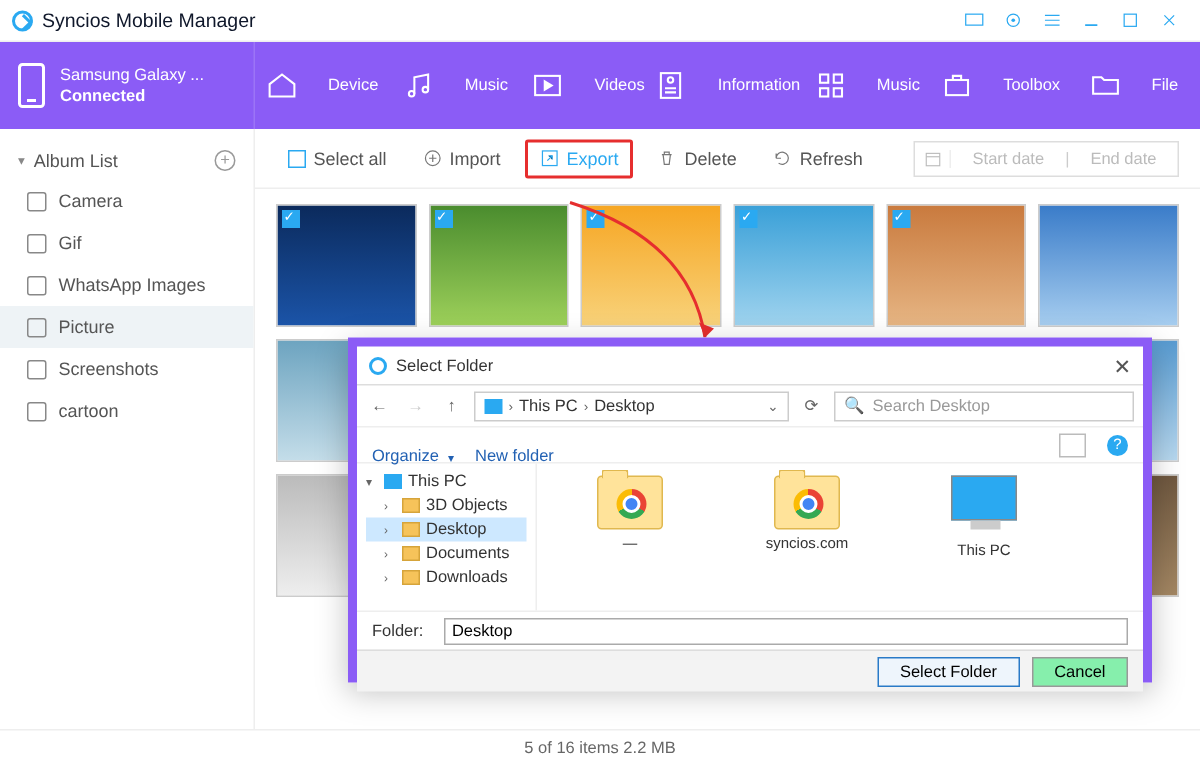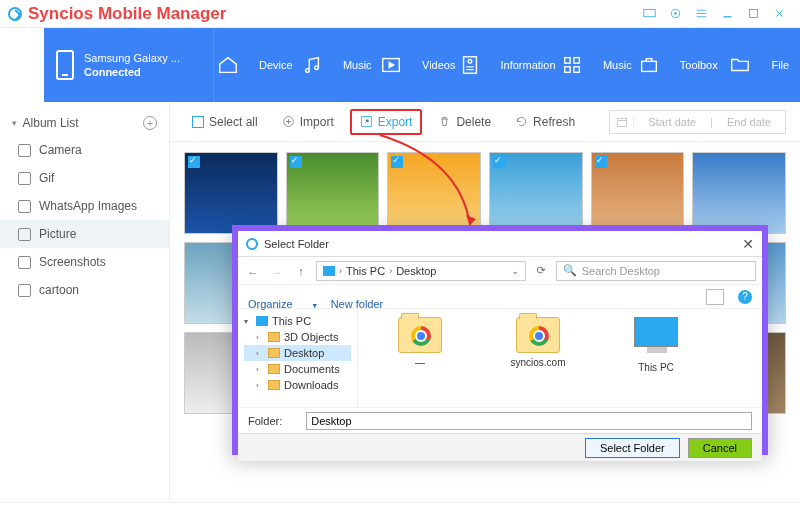--- a/index.html
+++ b/index.html
@@ -1,26 +1,26 @@
 <!DOCTYPE html>
 <html><head>
 <meta charset="utf-8">
 <style>
 * { box-sizing: border-box; margin: 0; padding: 0; font-family: "Segoe UI", Arial, sans-serif; }
 body { width: 800px; height: 510px; background: #fff; position: relative; overflow: hidden; }
 
 .titlebar { height: 28px; display: flex; align-items: center; padding: 0 8px; border-bottom: 1px solid #eee; }
 .titlebar .logo { width: 14px; height: 14px; border: 2px solid #2aa9f1; border-radius: 50%; margin-right: 6px; position: relative; }
 .titlebar .logo::after { content:""; position:absolute; width:6px;height:6px;border:2px solid #2aa9f1; border-left:none; border-bottom:none; transform:rotate(45deg); top:2px; left:2px;}
-.titlebar .title { color:#ef4444; font-size:17px; font-weight:700;}
+.titlebar .title { color:#0f172a; font-size:13px; font-weight:400;}
 .titlebar .spacer { flex:1; }
 .titlebar .winbtn { width:26px; height:20px; display:flex; align-items:center; justify-content:center; color:#2aa9f1; font-size:12px; cursor:pointer;}
 .winbtn svg { width:13px; height:13px; }
 
-.navbar { height: 74px; background:#3b82f6; display:flex; color:#fff;margin-left:44px; }
+.navbar { height: 58px; background:#8b5cf6; display:flex; color:#fff; }
 .device { width:170px; display:flex; align-items:center; padding:0 12px; gap:10px; border-right:1px solid rgba(255,255,255,.15);}
 .device .phone{width:18px;height:30px;border:2px solid #fff;border-radius:3px;position:relative;}
 .device .phone::after{content:"";position:absolute;width:6px;height:2px;background:#fff;bottom:2px;left:4px;}
 .device .txt{font-size:11px; line-height:1.3;}
 .device .txt .name{font-weight:400;}
 .device .txt .status{font-weight:600;}
 .navitems{flex:1;display:flex;}
 .navitem{flex:1; display:flex; flex-direction:row; align-items:center; justify-content:center; gap:20px; font-size:11px; cursor:pointer; position:relative;}
 .navitem.active{background:#1b9ae6;}
 .navitem svg{width:22px;height:22px;stroke:#fff;fill:none;stroke-width:1.5;}
@@ -76,44 +76,44 @@
 .dlg-title .ic{width:12px;height:12px;border:2px solid #2aa9f1;border-radius:50%;margin-right:6px;}
 .dlg-title .x{margin-left:auto;cursor:pointer;font-size:14px;color:#555;}
 .dlg-nav{height:28px;display:flex;align-items:center;padding:0 6px;gap:6px;border-bottom:1px solid #eee;}
 .dlg-nav .nbtn{width:18px;height:18px;display:flex;align-items:center;justify-content:center;color:#666;cursor:pointer;}
 .dlg-nav .crumb{display:flex;align-items:center;gap:4px;border:1px solid #ccc;height:20px;padding:0 6px;flex:0 0 210px;}
 .dlg-nav .crumb .pc{width:12px;height:10px;background:#2aa9f1;}
 .dlg-nav .crumb .ar{font-size:9px;color:#666;}
 .dlg-nav .refresh{width:18px;cursor:pointer;}
 .dlg-nav .search{flex:1;border:1px solid #ccc;height:20px;display:flex;align-items:center;padding:0 6px;color:#999;gap:5px;}
 .dlg-tools{height:24px;display:flex;align-items:center;padding:0 10px;gap:14px;border-bottom:1px solid #eee;color:#2261b3;}
-.dlg-tools .link{cursor:pointer;display:flex;align-items:flex-end;gap:20px;margin-top:15px;}
+.dlg-tools .link{cursor:pointer;display:flex;align-items:flex-end;gap:6px;margin-top:15px;}
 .dlg-tools .spacer{flex:1;}
 .dlg-tools .vbtn{width:18px;height:16px;border:1px solid #bbb;cursor:pointer;}
 .dlg-tools .help{width:14px;height:14px;border-radius:50%;background:#2aa9f1;color:#fff;display:flex;align-items:center;justify-content:center;font-size:10px;cursor:pointer;}
 .dlg-body{display:flex;height:98px;}
 .tree{width:120px;border-right:1px solid #eee;padding:4px 6px;overflow:hidden;}
 .tree .node{display:flex;align-items:center;gap:4px;padding:2px 0;}
 .tree .node.sel{background:#cde8ff;}
 .tree .ar{font-size:8px;color:#666;width:8px;}
 .tree .fic{width:12px;height:10px;background:#f6c35a;border:1px solid #d6a43a;}
 .tree .pic{width:12px;height:10px;background:#2aa9f1;}
 .files{flex:1;display:flex;gap:38px;padding:8px 22px;}
 .fit{display:flex;flex-direction:column;align-items:center;gap:4px;cursor:pointer;width:80px;}
 .fit .folder{width:44px;height:36px;background:#ffe39a;border:1px solid #e0b84f;border-radius:3px;position:relative;}
 .fit .folder::before{content:"";position:absolute;top:-5px;left:2px;width:16px;height:5px;background:#ffe39a;border:1px solid #e0b84f;border-bottom:none;border-radius:2px 2px 0 0;}
 .fit .chrome{position:absolute;width:20px;height:20px;border-radius:50%;background:conic-gradient(#ea4335 0 120deg,#34a853 120deg 240deg,#fbbc05 240deg 360deg);top:8px;left:12px;}
 .fit .chrome::after{content:"";position:absolute;width:8px;height:8px;border-radius:50%;background:#4285f4;border:2px solid #fff;top:4px;left:4px;}
 .fit .monitor{width:44px;height:30px;background:#2aa9f1;border:1px solid #888;position:relative;}
 .fit .monitor::after{content:"";position:absolute;width:20px;height:6px;background:#ccc;bottom:-7px;left:12px;}
 .fit .lbl{font-size:10px;text-align:center;color:#333;white-space:nowrap;overflow:hidden;text-overflow:ellipsis;max-width:80px;}
-.dlg-folder{height:26px;display:flex;align-items:center;padding:0 10px;gap:24px;border-top:1px solid #eee;}
+.dlg-folder{height:26px;display:flex;align-items:center;padding:0 10px;gap:14px;border-top:1px solid #eee;}
 .dlg-folder input{flex:1;height:18px;border:1px solid #aaa;padding:0 4px;font-size:11px;}
 .dlg-btns{height:28px;display:flex;align-items:center;justify-content:flex-end;padding:0 10px;gap:8px;background:#f3f3f3;border-top:1px solid #ddd;}
-.dlg-btns button{height:20px;padding:0 14px;font-size:11px;border:1px solid #999;background:#84cc16;cursor:pointer;}
+.dlg-btns button{height:20px;padding:0 14px;font-size:11px;border:1px solid #999;background:#86efac;cursor:pointer;}
 .dlg-btns button.primary{border:1.5px solid #2a7ac7; background:#eef5fc;}
 </style>
 </head>
 <body>
 
 <div class="titlebar">
   <div class="logo"></div>
   <div class="title">Syncios Mobile Manager</div>
   <div class="spacer"></div>
   <div class="winbtn">

